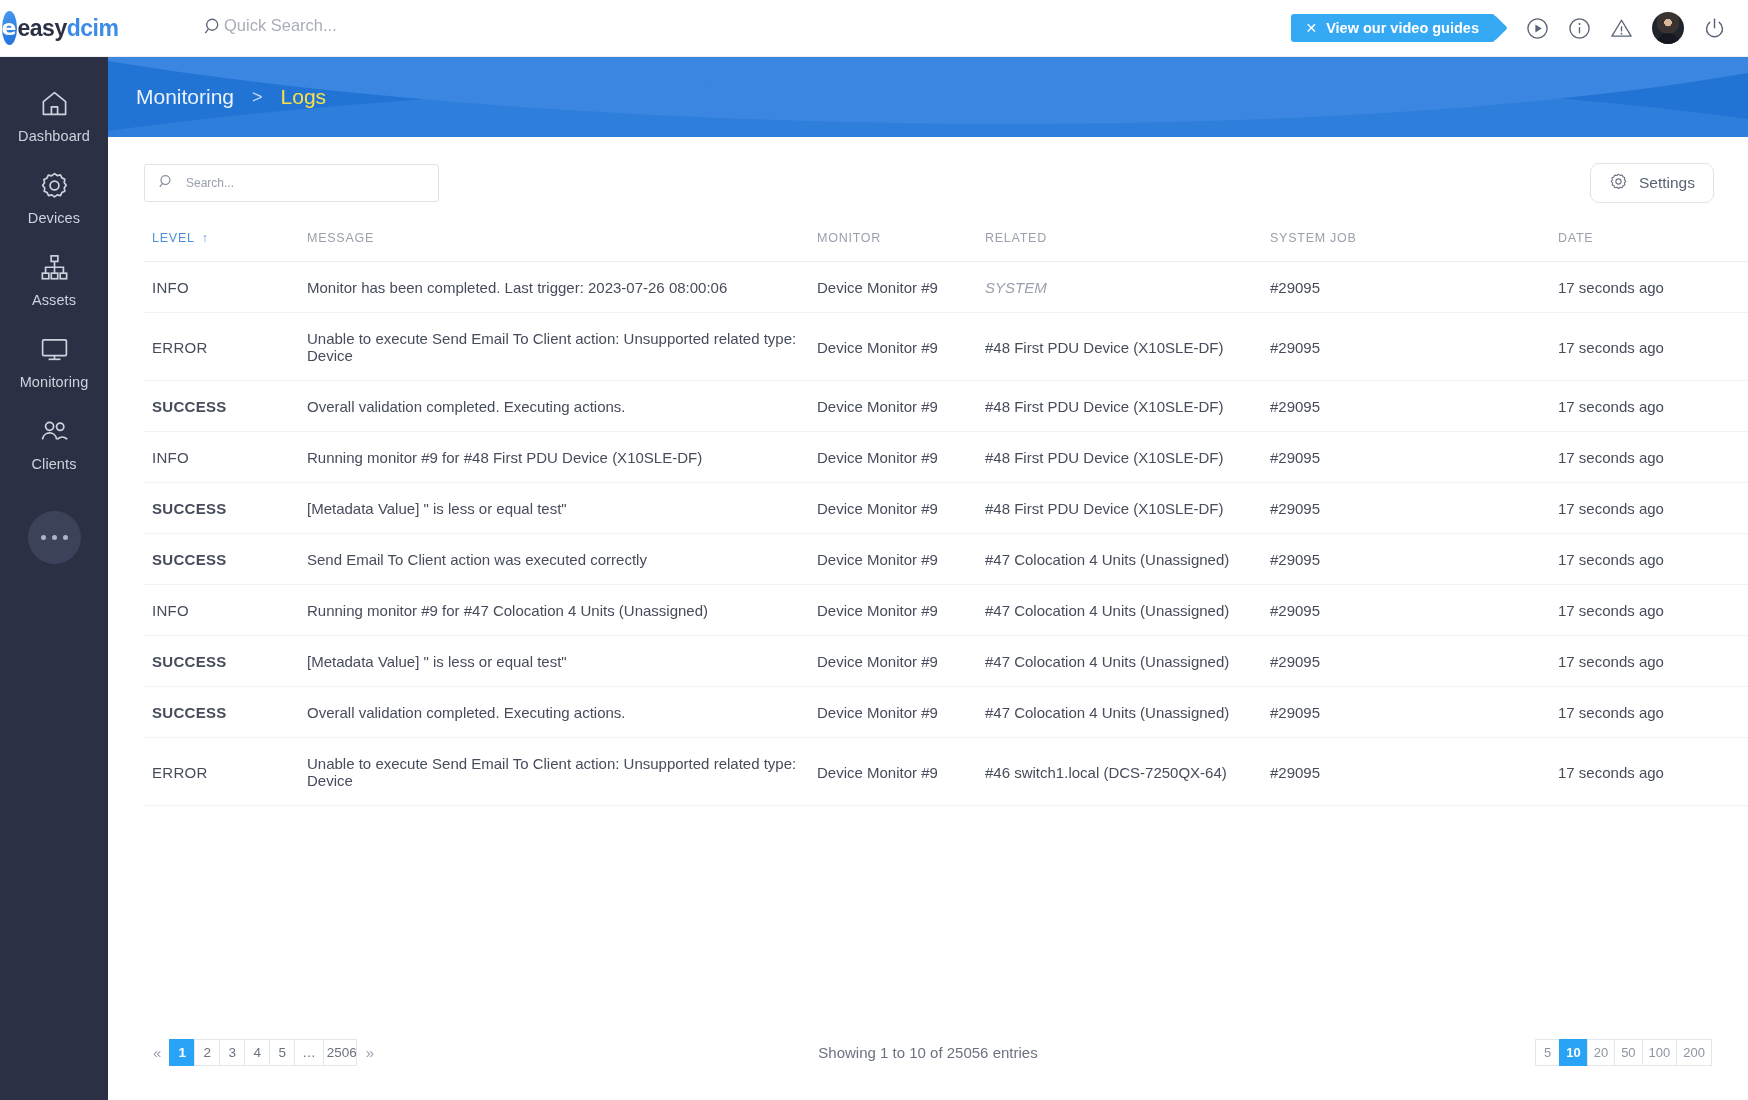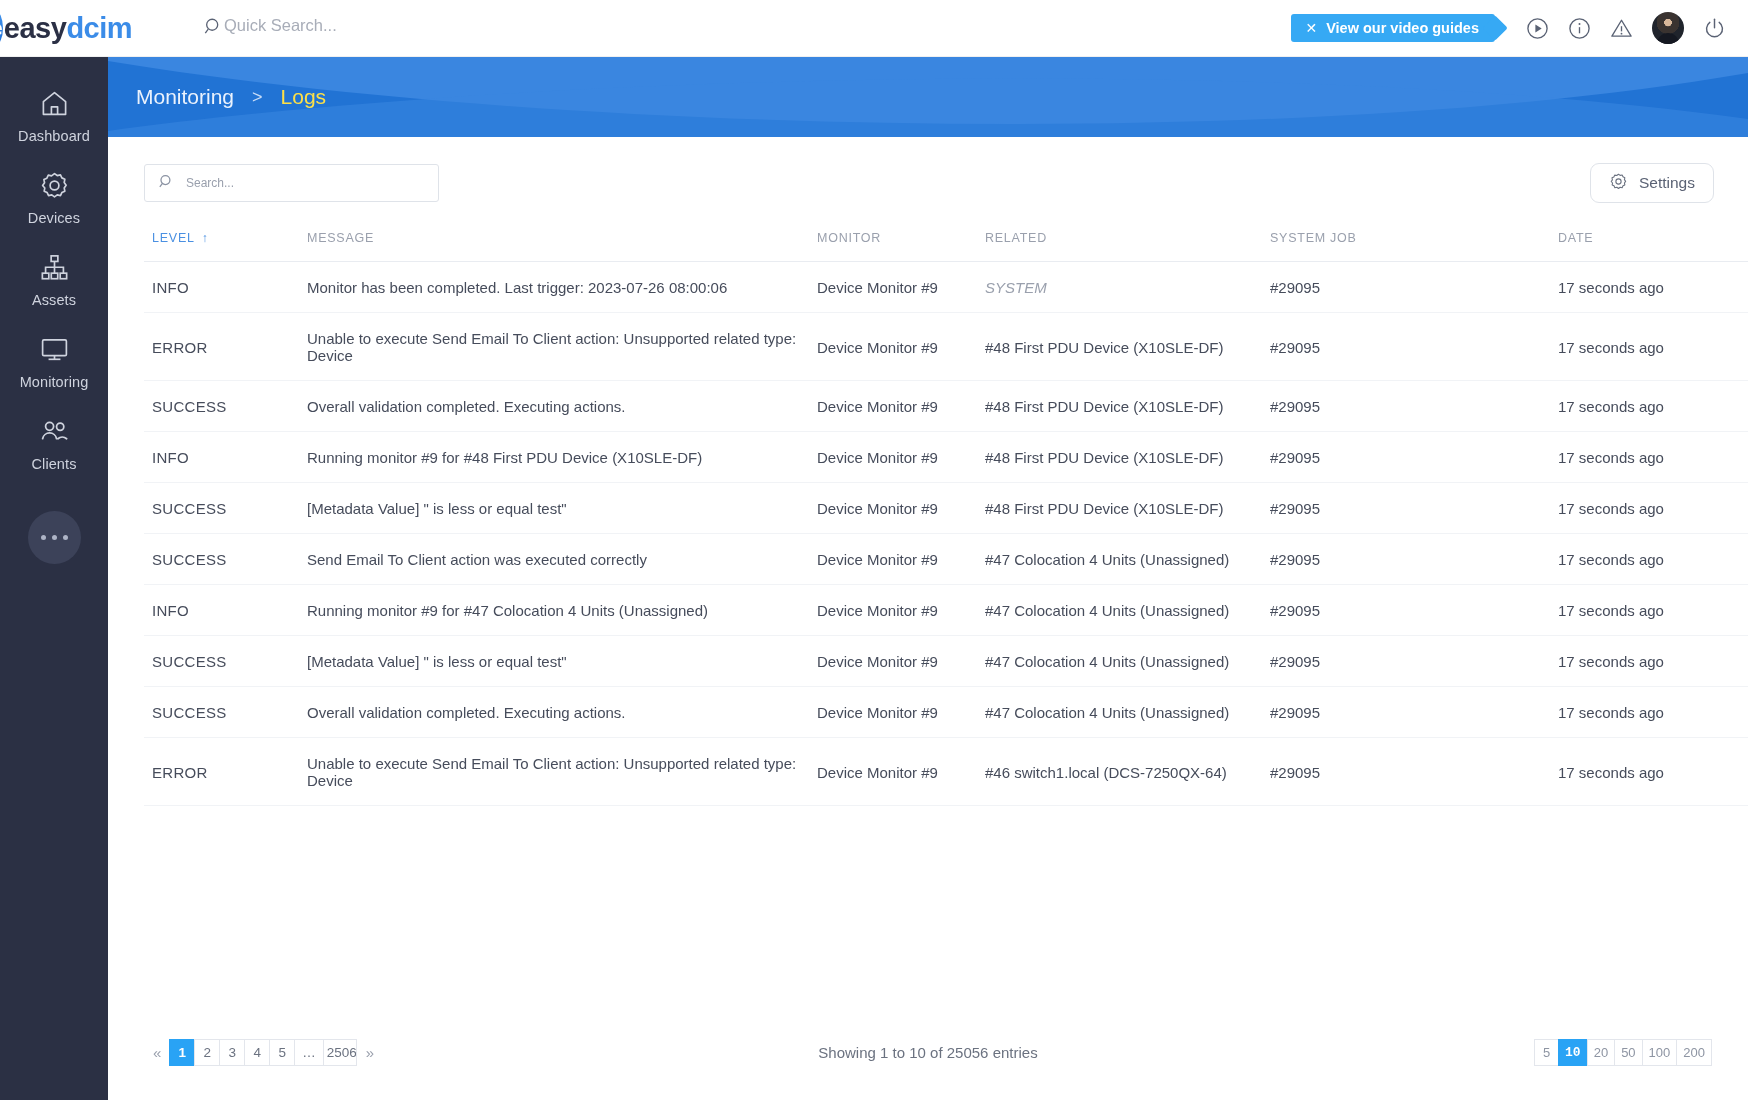--- a/index.html
+++ b/index.html
@@ -17,21 +17,21 @@
     border-bottom: 1px solid #f0f0f0;
   }
   .brand { width: 108px; display: flex; align-items: center; justify-content: center; padding-left: 12px; }
   .logo-mark {
     width: 34px; height: 34px; border-radius: 50%;
     background: linear-gradient(145deg,#4a9cf0,#1e6fd9);
     display: flex; align-items: center; justify-content: center;
     color: #fff; font-size: 22px; font-weight: bold; font-family: "DejaVu Sans", sans-serif;
     line-height: 1;
   }
-  .logo-text { margin-left: 1px; font-size: 29px; font-weight: bold; letter-spacing: -0.5px; }
+  .logo-text { margin-left: 1px; font-size: 23px; font-weight: bold; letter-spacing: -0.5px; }
   .logo-text .a { color: #2b3045; }
   .logo-text .b { color: #3b8ce8; }
 
   .quick-search { display: flex; align-items: flex-start; margin-left: 95px; gap: 0; }
   .quick-search .ph { color: #a8adb8; font-size: 16.5px; }
 
   .topbar-right {
     margin-left: auto; display: flex; align-items: center; gap: 19px; padding-right: 22px;
   }
   .video-banner {
@@ -121,21 +121,21 @@
   }
   .c-level  { width: 163px; padding-left: 8px !important; }
   .c-msg    { width: 510px; }
   .c-mon    { width: 168px; }
   .c-rel    { width: 285px; }
   .c-job    { width: 288px; }
   .c-date   { width: 200px; }
   td.level { font-size: 14.5px; letter-spacing: .3px; }
   .lv-INFO { color: #3a7fe0; }
   .lv-ERROR { color: #ef4b3f; }
-  .lv-SUCCESS { color: #5ec47e; }
+  .lv-SUCCESS { color: #5ec47e; font-weight: bold; }
   td.related.system { font-style: italic; color: #9aa0ad; }
 
   
   .footer {
     flex: 0 0 96px; display: flex; align-items: center; padding: 0 36px; position: relative;
   }
   .pager { display: flex; align-items: center; gap: 0; }
   .pg-arrow { color: #9aa0ad; font-size: 15px; padding: 0 9px; }
   .pg {
     min-width: 26px; height: 27px; border: 1px solid #e3e6ec; margin-left: -1px;
@@ -147,21 +147,21 @@
   .showing {
     position: absolute; left: 0; right: 0; text-align: center;
     font-size: 15px; color: #6b7280; pointer-events: none;
   }
   .perpage { margin-left: auto; display: flex; align-items: center; position: relative; z-index: 2; }
   .pp {
     min-width: 25px; height: 27px; border: 1px solid #e3e6ec; margin-left: -1px;
     display: flex; align-items: center; justify-content: center;
     font-size: 13px; color: #8e95a3; background: #fff; padding: 0 6px;
   }
-  .pp.active { background: #29a3f5; border-color: #29a3f5; color: #fff; font-weight: bold; font-family: Liberation Mono, monospace; }
+  .pp.active { background: #29a3f5; border-color: #29a3f5; color: #fff; font-weight: bold; }
 </style>
 </head>
 <body>
 
 <div class="app">
 
   <div class="topbar">
     <div class="brand">
       <div class="logo-mark">
           <span>e</span>

